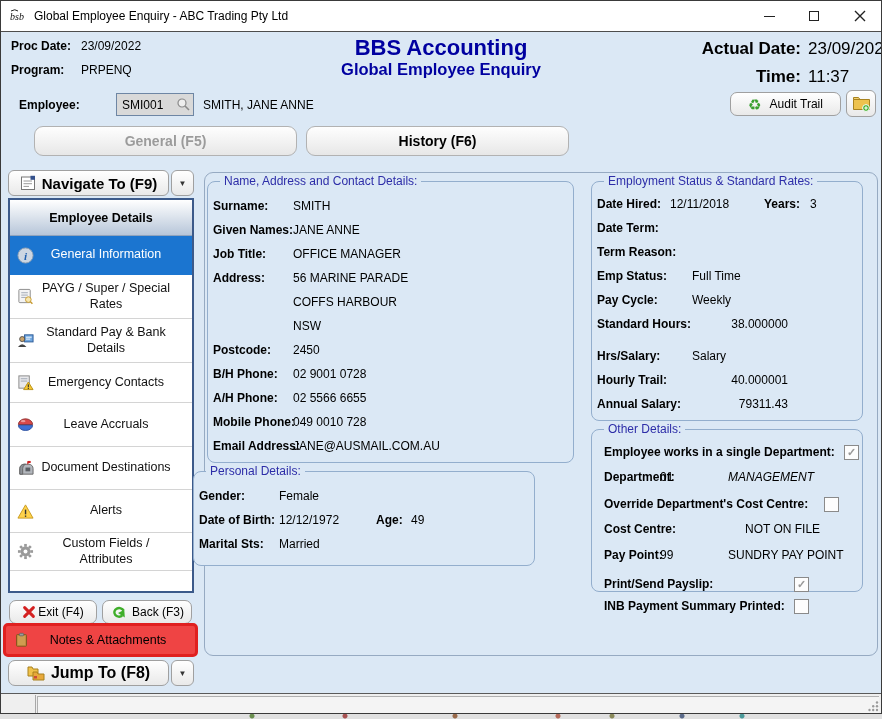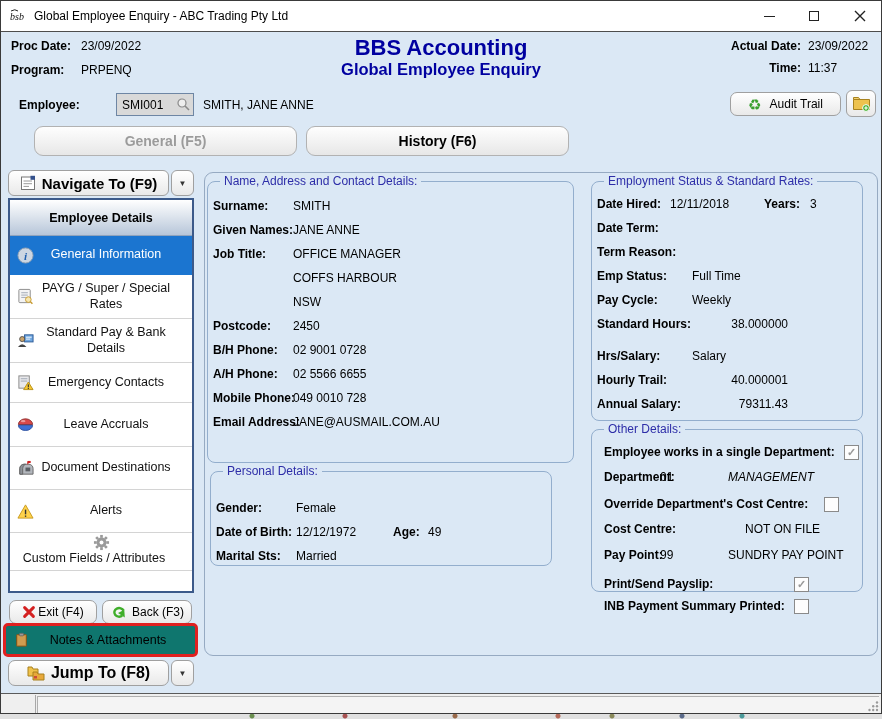--- a/index.html
+++ b/index.html
@@ -11,38 +11,38 @@
   .titlebar .app-logo{margin:0 7px 0 8px;display:flex;}
   .title-text{font-size:12px;color:#000;}
   .win-btn{position:absolute;top:0;width:32px;height:30px;display:flex;align-items:center;justify-content:center;cursor:default;}
   .min-glyph{width:11px;height:0;border-top:1.4px solid #222;}
   .max-glyph{width:10px;height:10px;border:1.4px solid #222;}
   
   .hdr-label{font-size:12px;font-weight:bold;color:#000;}
   .hdr-value{font-size:12px;color:#000;}
   .app-title{position:absolute;left:0;top:34px;width:100%;text-align:center;font-size:22px;font-weight:bold;color:#0000a0;}
   .app-subtitle{position:absolute;left:0;top:59px;width:100%;text-align:center;font-size:16.5px;font-weight:bold;color:#0000a0;}
-  .right-dates{position:absolute;top:38px;right:7px;display:grid;grid-template-columns:auto 66px;column-gap:7px;row-gap:8px;font-size:12px;}
+  .right-dates{position:absolute;top:38px;right:7px;display:grid;grid-template-columns:auto 66px;column-gap:7px;row-gap:8px;font-size:17px;}
   .right-dates .lab{text-align:right;font-weight:bold;}
   .employee-input{position:absolute;left:115px;top:92px;width:78px;height:23px;background:#d9d9d9;border:1px solid #6e86a4;display:flex;align-items:center;padding:0 2px 0 5px;font-size:12px;}
   .employee-input .code{flex:1;}
   .btn{background:linear-gradient(#ffffff,#e9e9e9);border:1px solid #a0a0a0;border-radius:7px;display:flex;align-items:center;justify-content:center;font-size:12px;color:#000;cursor:default;}
   
   .tab{position:absolute;top:125px;height:30px;border:1px solid #b2b2b2;border-radius:9px;background:linear-gradient(#fefefe,#e7e7e7);display:flex;align-items:center;justify-content:center;font-size:14px;font-weight:bold;}
   .tab.disabled{color:#9b9b9b;}
   
   .nav-btn{position:absolute;font-weight:bold;font-size:15px;gap:6px;}
   .drop-btn{position:absolute;font-size:8px;color:#333;}
   .sb-list{position:absolute;left:7px;top:197px;width:186px;height:395px;background:#ffffff;border:2px solid #3c5a8a;display:flex;flex-direction:column;}
   .sb-header{height:36px;background:linear-gradient(#ffffff,#b7c6d9);border-bottom:1px solid #8fa3bc;display:flex;align-items:center;justify-content:center;font-size:12.5px;font-weight:bold;}
   .sb-item{display:flex;align-items:center;border-bottom:1px solid #d4d4d4;padding:1px 3px;font-size:12.5px;color:#111;flex:none;}
   .sb-item .ic{width:24px;display:flex;justify-content:center;flex:none;}
   .sb-item .lbl{flex:1;text-align:center;padding-right:14px;line-height:1.25;}
   .sb-item.selected{background:#1b75d0;color:#ffffff;border-bottom:1px solid #1b75d0;}
-  .notes-btn{position:absolute;left:2px;top:622px;width:195px;height:34px;border:3px solid #e02020;border-radius:5px;background:#0f766e;display:flex;align-items:center;padding:0 8px;}
+  .notes-btn{position:absolute;left:2px;top:622px;width:195px;height:34px;border:3px solid #e02020;border-radius:5px;background:#ef4444;display:flex;align-items:center;padding:0 8px;}
   .notes-btn .lbl{flex:1;text-align:center;font-size:12.5px;color:#000;}
   
   .main-panel{position:absolute;left:203px;top:171px;width:674px;height:484px;border:1px solid #96aac2;border-radius:9px;}
   .fs{position:absolute;border:1px solid #93aecd;border-radius:8px;background:#dbe8f5;}
   .fs-legend{position:absolute;top:-8px;left:12px;background:#dbe8f5;padding:0 4px;font-size:12px;color:#2d2da8;}
   .frow{position:relative;height:24px;display:flex;align-items:center;padding-left:5px;font-size:12px;}
   .flab{font-weight:bold;white-space:nowrap;}
   .fval{position:absolute;left:85px;white-space:nowrap;}
   .fs-emp .fval{left:78px;}
   .fs-emp .fval.ind{left:100px;}
@@ -230,21 +230,21 @@
       <span class="ic">
         <svg width="17" height="17" viewBox="0 0 18 18">
             <polygon points="9,2 17,16 1,16" fill="#ffd24a" stroke="#c89a20"></polygon>
             <rect x="8.3" y="7" width="1.5" height="5" fill="#333"></rect>
             <rect x="8.3" y="13.2" width="1.5" height="1.5" fill="#333"></rect>
           </svg>
       </span>
       <span class="lbl">Alerts</span>
     </div>
 
-    <div class="sb-item" style="height:38px;border-bottom:1px solid #d4d4d4;flex-direction:column;">
+    <div class="sb-item" style="height:38px;border-bottom:1px solid #d4d4d4;">
       <span class="ic">
         <svg width="17" height="17" viewBox="0 0 18 18">
             <g fill="#9a9a9a">
               <rect x="7.6" y="1" width="2.8" height="3" transform="rotate(0,9,9)"></rect>
               <rect x="7.6" y="1" width="2.8" height="3" transform="rotate(45,9,9)"></rect>
               <rect x="7.6" y="1" width="2.8" height="3" transform="rotate(90,9,9)"></rect>
               <rect x="7.6" y="1" width="2.8" height="3" transform="rotate(135,9,9)"></rect>
               <rect x="7.6" y="1" width="2.8" height="3" transform="rotate(180,9,9)"></rect>
               <rect x="7.6" y="1" width="2.8" height="3" transform="rotate(225,9,9)"></rect>
               <rect x="7.6" y="1" width="2.8" height="3" transform="rotate(270,9,9)"></rect>
@@ -303,20 +303,24 @@
       </div>
     <div class="frow">
         <span class="flab">Given Names:</span>
         <span class="fval">JANE ANNE</span>
       </div>
     <div class="frow">
         <span class="flab">Job Title:</span>
         <span class="fval">OFFICE MANAGER</span>
       </div>
     <div class="frow">
+        <span class="flab">Address:</span>
+        <span class="fval">56 MARINE PARADE</span>
+      </div>
+    <div class="frow">
         <span class="flab"></span>
         <span class="fval">COFFS HARBOUR</span>
       </div>
     <div class="frow">
         <span class="flab"></span>
         <span class="fval">NSW</span>
       </div>
     <div class="frow">
         <span class="flab">Postcode:</span>
         <span class="fval">2450</span>
@@ -332,21 +336,21 @@
     <div class="frow">
         <span class="flab">Mobile Phone:</span>
         <span class="fval">049 0010 728</span>
       </div>
     <div class="frow">
         <span class="flab">Email Address:</span>
         <span class="fval">JANE@AUSMAIL.COM.AU</span>
       </div>
   </div>
 
-  <div class="fs" style="left:209px;top:470px;width:342px;height:95px;padding-top:24px;">
+  <div class="fs" style="left:192px;top:470px;width:342px;height:95px;padding-top:12px;">
     <span class="fs-legend">Personal Details:</span>
     <div class="frow">
         <span class="flab">Gender:</span>
         <span class="fval">Female</span>
       </div>
     <div class="frow">
       <span class="flab">Date of Birth:</span>
       <span class="fval">12/12/1972</span>
       <span class="l2" style="left:182px;">Age:</span>
       <span class="v2" style="left:217px;">49</span>

